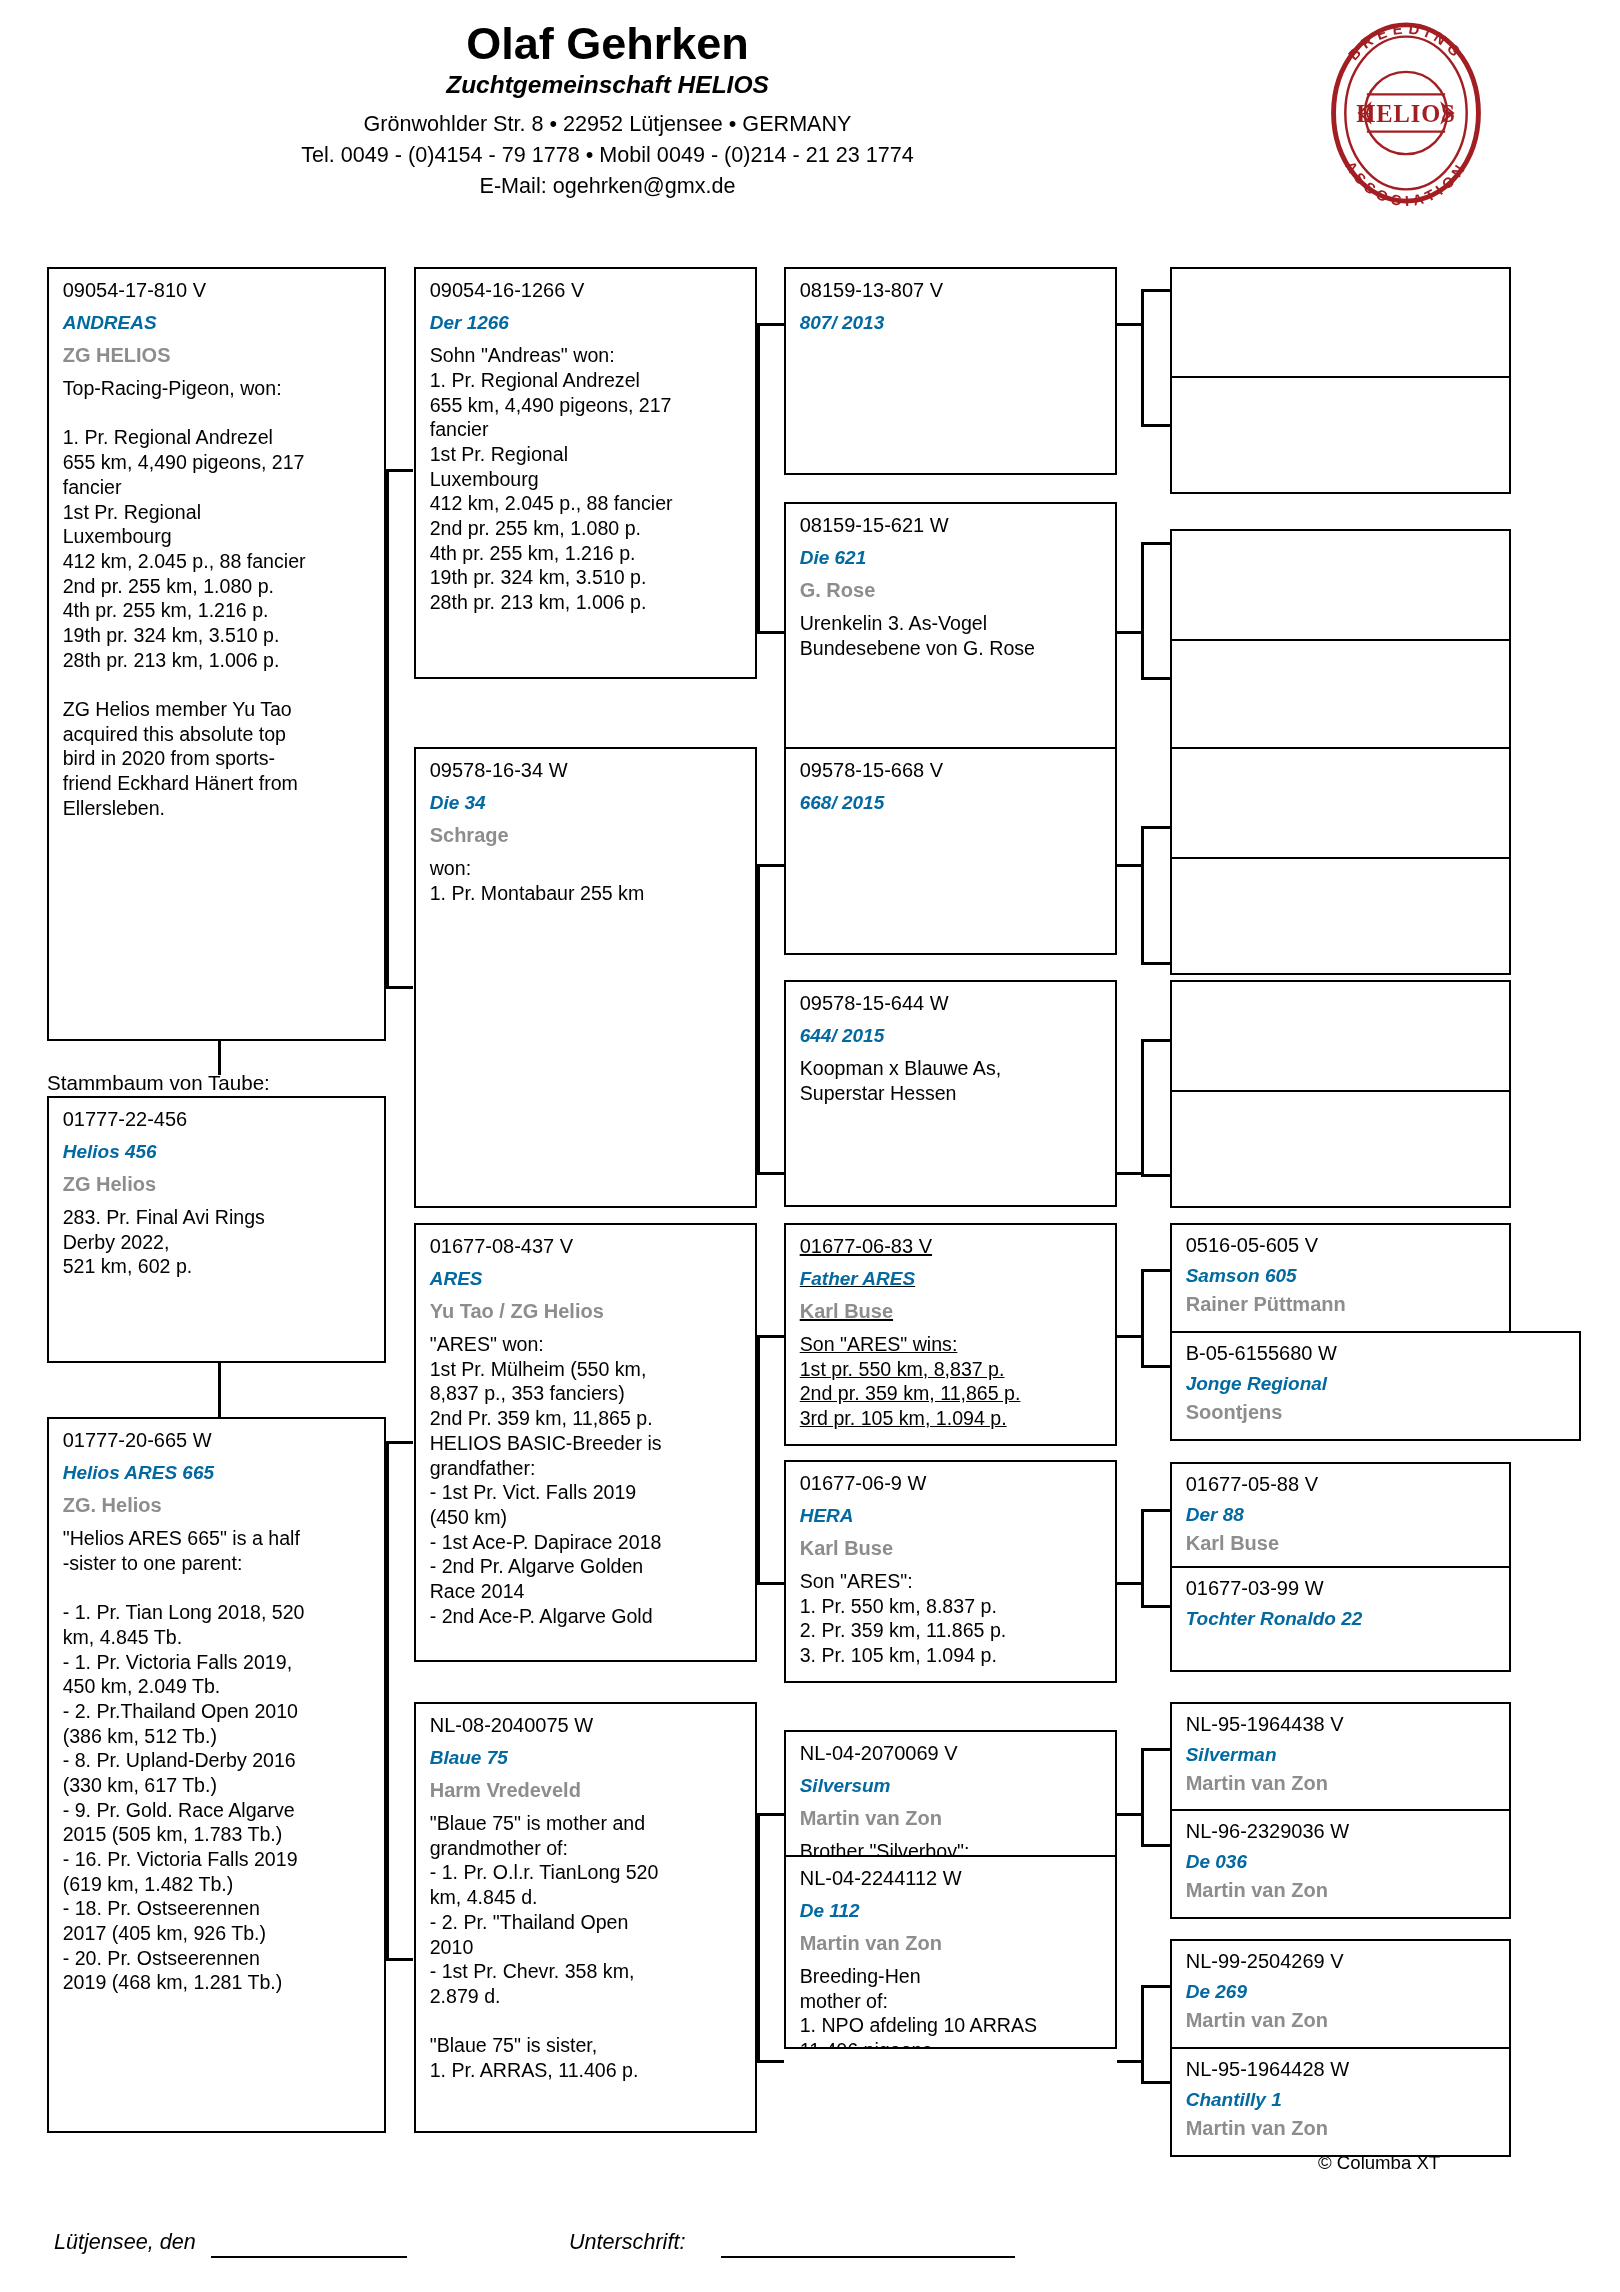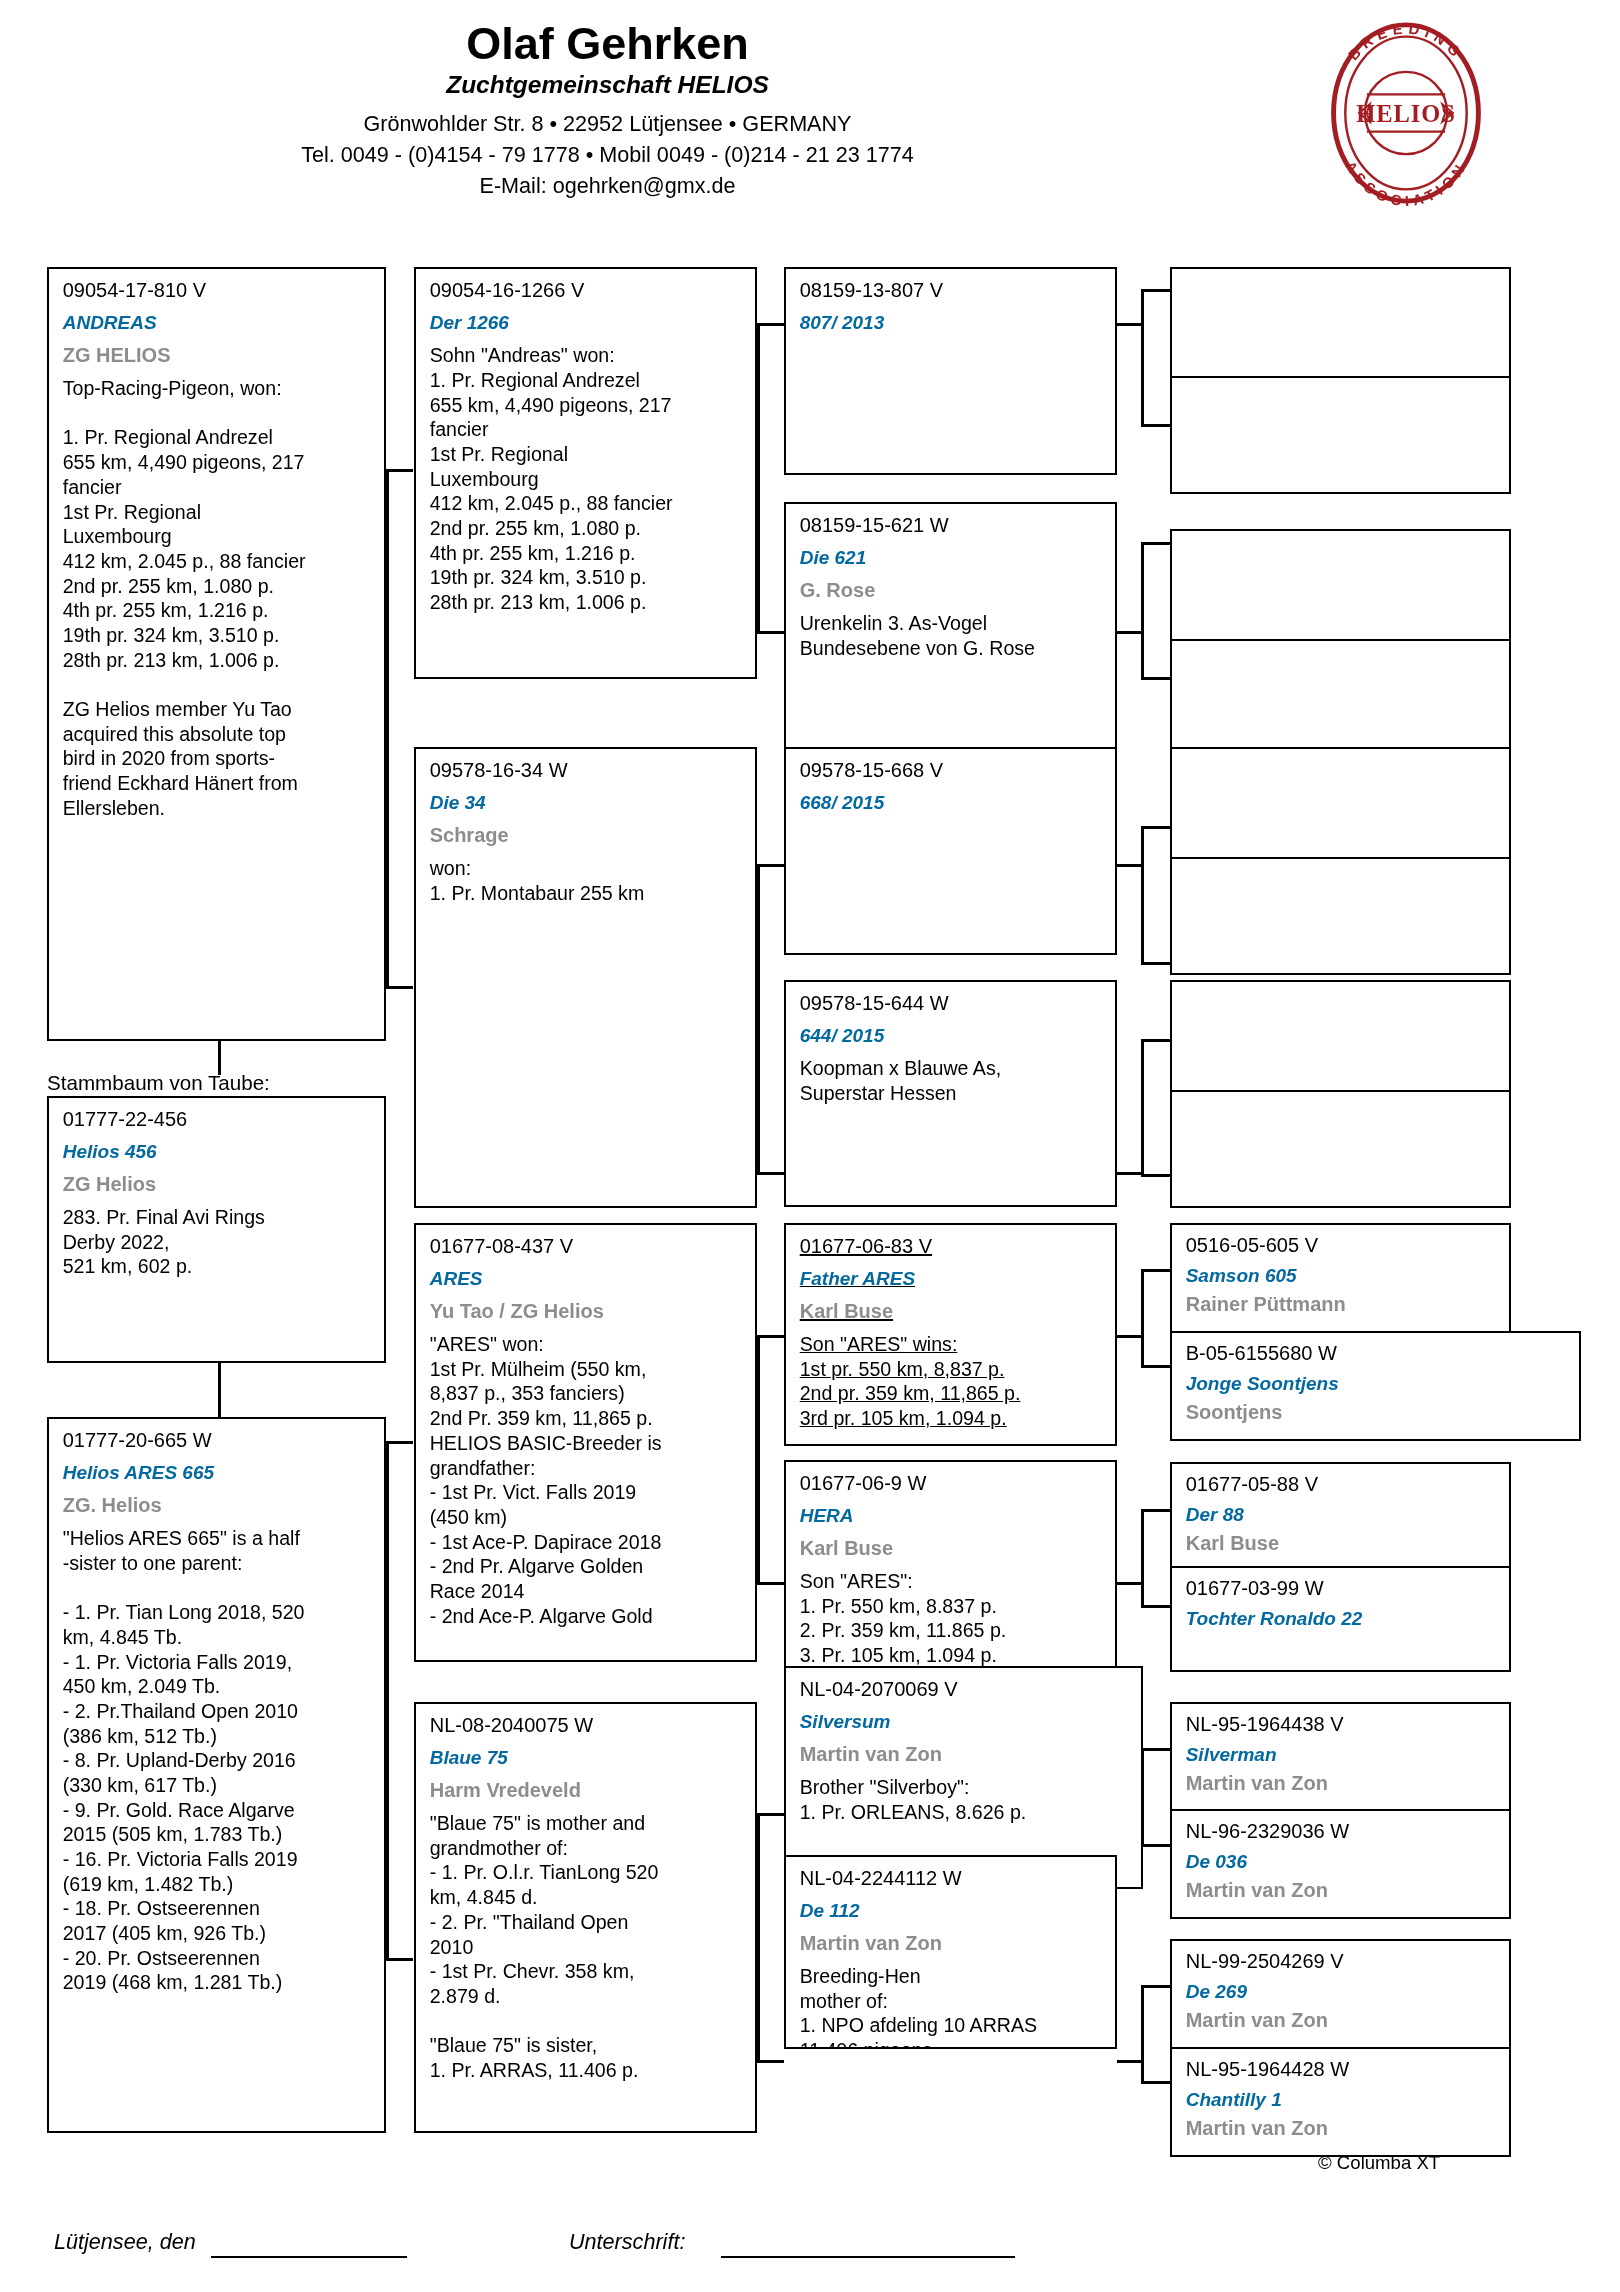--- a/index.html
+++ b/index.html
@@ -319,21 +319,21 @@
   <div class="box" style="left:784px;top:1460px;width:333px;height:223px;">
     <div class="ring">01677-06-9 W</div>
     <div class="nick">HERA</div>
     <div class="owner">Karl Buse</div>
     <div class="desc">Son "ARES":
 1. Pr. 550 km,   8.837 p.
 2. Pr. 359 km,  11.865 p.
 3. Pr. 105 km,   1.094 p.</div>
   </div>
 
-  <div class="box" style="left:784px;top:1666px;width:359px;height:223px;">
+  <div class="box" style="left:784px;top:1730px;width:333px;height:223px;">
     <div class="ring">NL-04-2070069 V</div>
     <div class="nick">Silversum</div>
     <div class="owner">Martin van Zon</div>
     <div class="desc">Brother "Silverboy":
 1. Pr. ORLEANS, 8.626 p.</div>
   </div>
 
   <div class="box" style="left:784px;top:1855px;width:333px;height:194px;">
     <div class="ring">NL-04-2244112 W</div>
     <div class="nick">De 112</div>
@@ -354,21 +354,21 @@
   <div class="box" style="left:1170px;top:1090px;width:341px;height:118px;"></div>
 
   <div class="box small" style="left:1170px;top:1223px;width:341px;height:110px;">
     <div class="ring">0516-05-605 V</div>
     <div class="nick">Samson 605</div>
     <div class="owner">Rainer Püttmann</div>
   </div>
 
   <div class="box small" style="left:1170px;top:1331px;width:411px;height:110px;">
     <div class="ring">B-05-6155680 W</div>
-    <div class="nick">Jonge Soontjens</div>
+    <div class="nick">Jonge Regional</div>
     <div class="owner">Soontjens</div>
   </div>
 
   <div class="box small" style="left:1170px;top:1462px;width:341px;height:106px;">
     <div class="ring">01677-05-88 V</div>
     <div class="nick">Der 88</div>
     <div class="owner">Karl Buse</div>
   </div>
 
   <div class="box small" style="left:1170px;top:1566px;width:341px;height:106px;">

